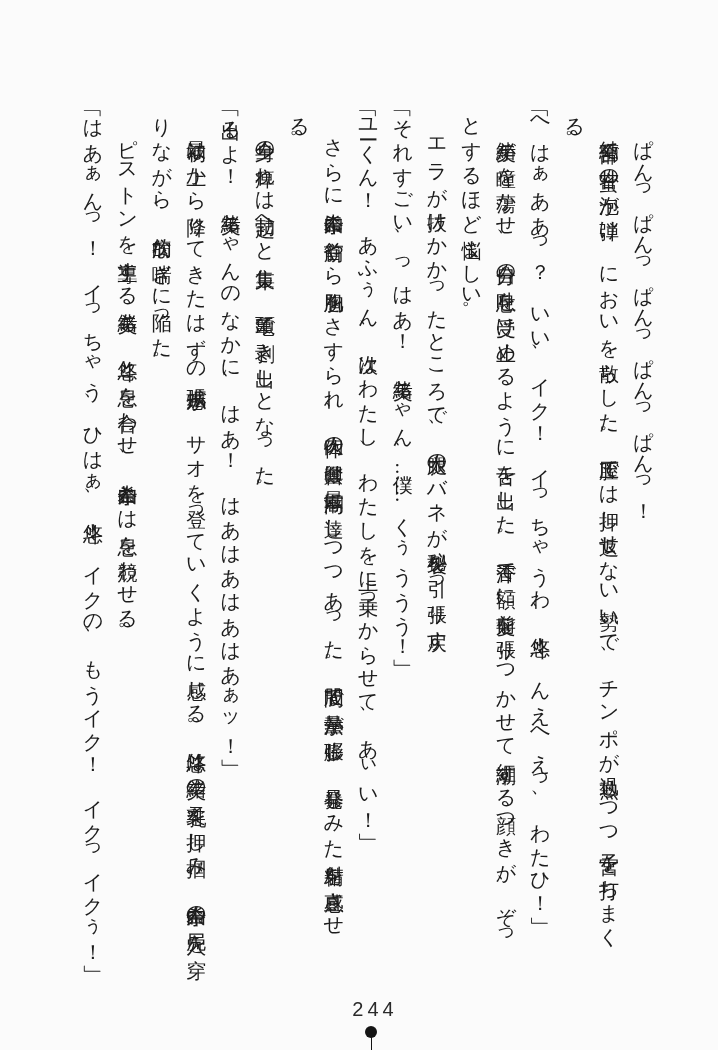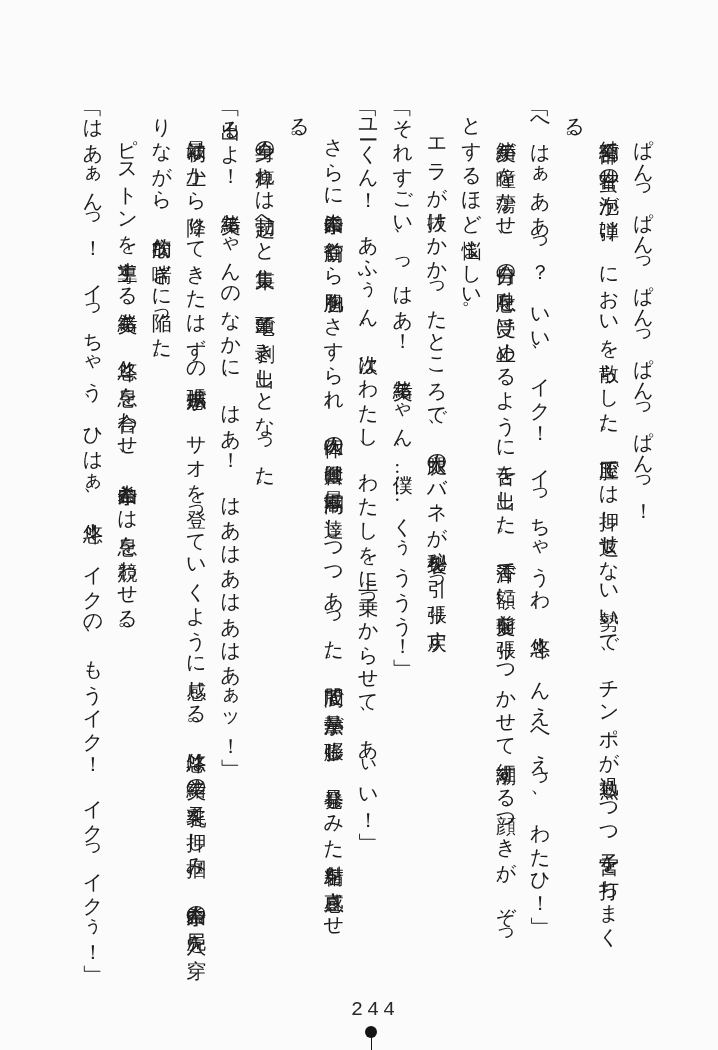--- a/index.html
+++ b/index.html
@@ -35,21 +35,21 @@
   }
   .text-block p.indent {
     text-indent: 21.4px;      
   }
   .page-number {
     position: absolute;
     top: 998px;
     left: 333px;
     width: 84px;
     text-align: center;
-    font-family: Liberation Mono, monospace;
+    font-family: Liberation Sans, sans-serif;
     font-size: 20px;
     letter-spacing: 4px;
     color: #2a2a2a;
   }
   .marker {
     position: absolute;
     left: 364px;
     top: 1026px;
     width: 14px;
     height: 24px;

